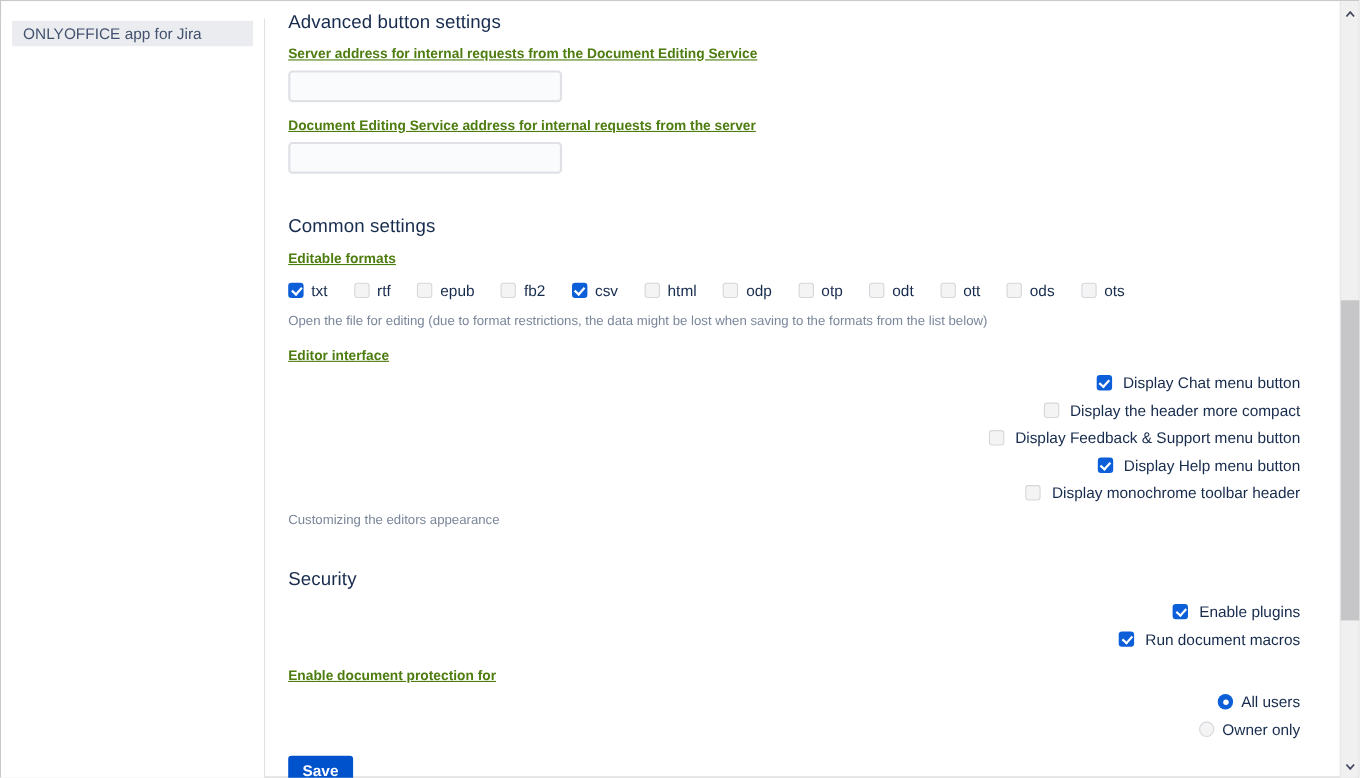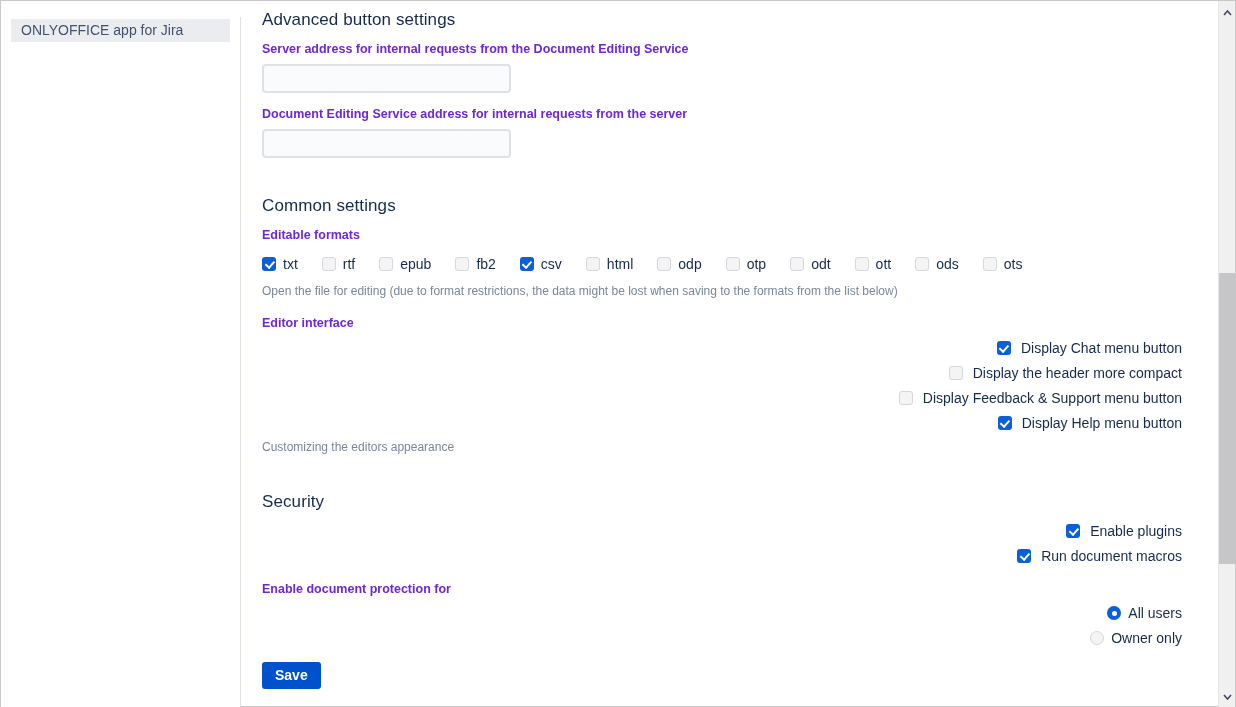--- a/index.html
+++ b/index.html
@@ -7,21 +7,21 @@
   body { font-family:"Liberation Sans","DejaVu Sans",sans-serif; color:#172B4D; overflow:hidden; }
   .app { position:relative; width:1236px; height:707px; background:#fff; border:1px solid #c9c9c9; }
 
   
   .sidebar { position:absolute; left:0; top:16px; width:240px; height:100%; background:#fff; border-right:1px solid #DFE1E6; }
   .sidebar-item { margin:2px 10px 0 10px; padding:3px 10px 4px 10px; background:#EBECF0; color:#42526E; font-size:14px; line-height:16px; cursor:pointer; }
 
   
   .content { position:absolute; left:261px; top:0; width:920px; padding-top:8px; }
   h2 { font-size:17px; font-weight:500; color:#172B4D; line-height:22px; letter-spacing:.1px; }
-  .field-label { font-size:12.5px; font-weight:700; color:#6d28d9; line-height:16px; }
+  .field-label { font-size:12.5px; font-weight:700; color:#4d7c0f; line-height:16px;text-decoration:underline; }
   .hint { font-size:12px; color:#7A869A; line-height:15px; }
 
   .text-input { display:block; width:249px; height:29px; margin-top:7px; background:#FAFBFC; border:2px solid #DFE1E6; border-radius:4px; font-size:14px; color:#172B4D; padding:0 6px; outline:none; }
 
   .lbl-mt10 { margin-top:10px; }
   .lbl-mt14 { margin-top:13px; }
   .sec-common { margin-top:37px; }
   .sec-security { margin-top:36px; }
 
   
@@ -146,20 +146,24 @@
         <span>Display the header more compact</span>
       </label>
       <label class="check-item">
         <span class="cb"></span>
         <span>Display Feedback &amp; Support menu button</span>
       </label>
       <label class="check-item">
         <span class="cb checked"></span>
         <span>Display Help menu button</span>
       </label>
+      <label class="check-item">
+        <span class="cb"></span>
+        <span>Display monochrome toolbar header</span>
+      </label>
     </div>
 
     <div class="hint hint-editor">Customizing the editors appearance</div>
 
     <h2 class="sec-security">Security</h2>
 
     <div class="check-list security-list">
       <label class="check-item">
         <span class="cb checked"></span>
         <span>Enable plugins</span>

